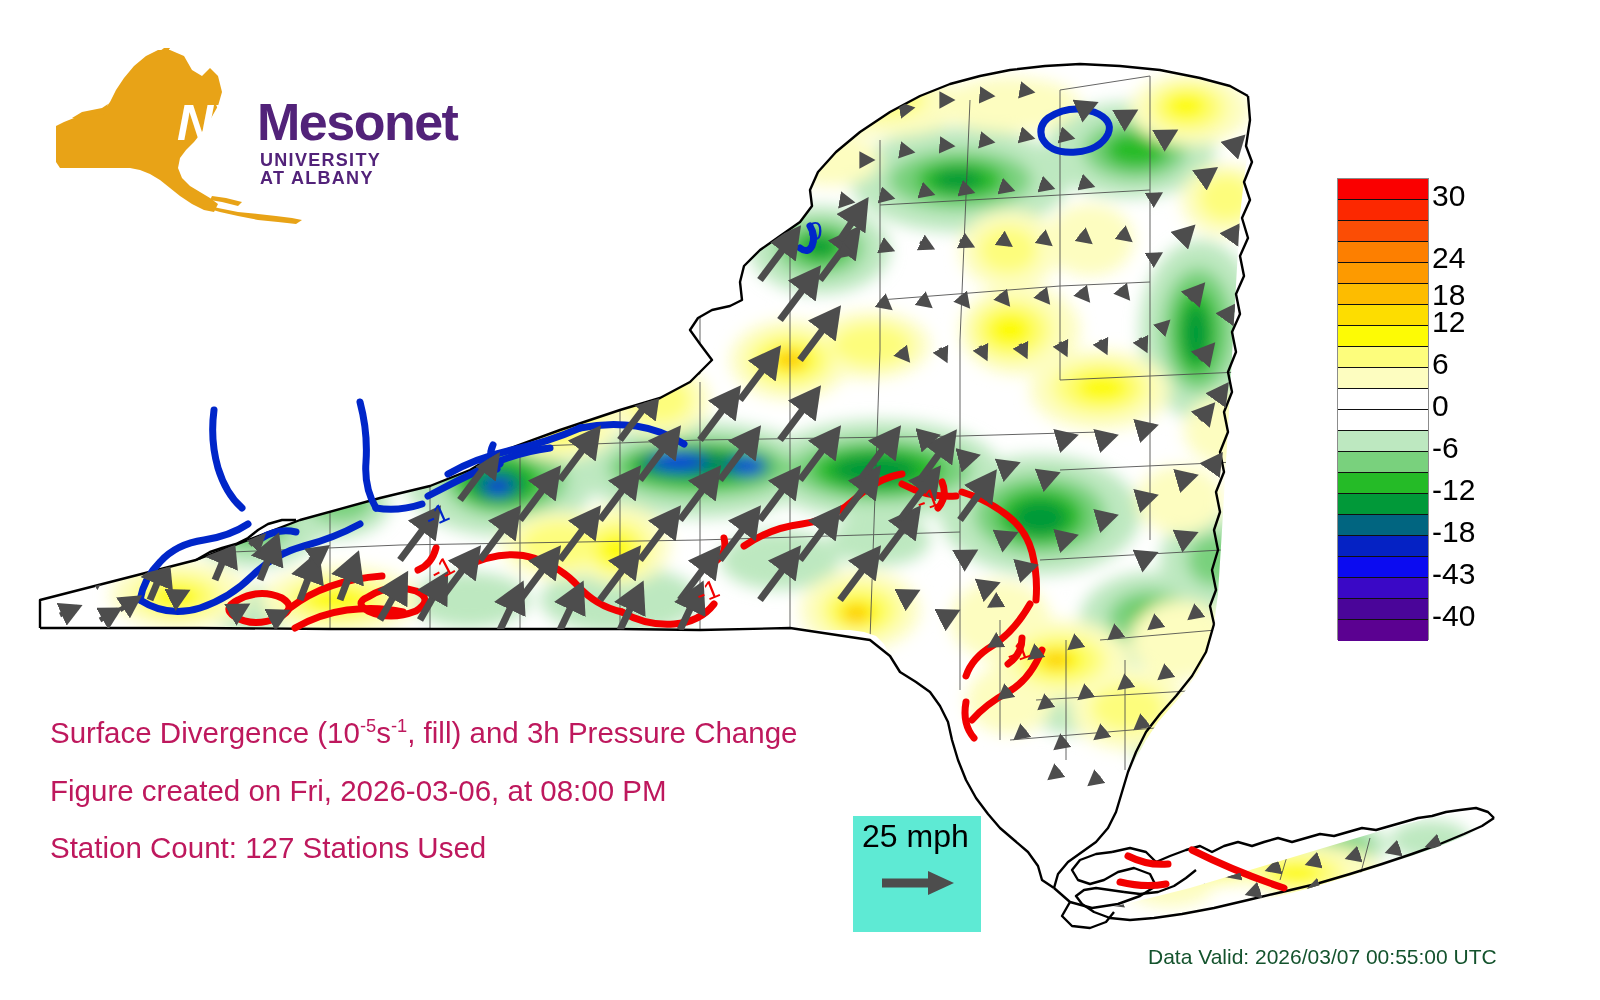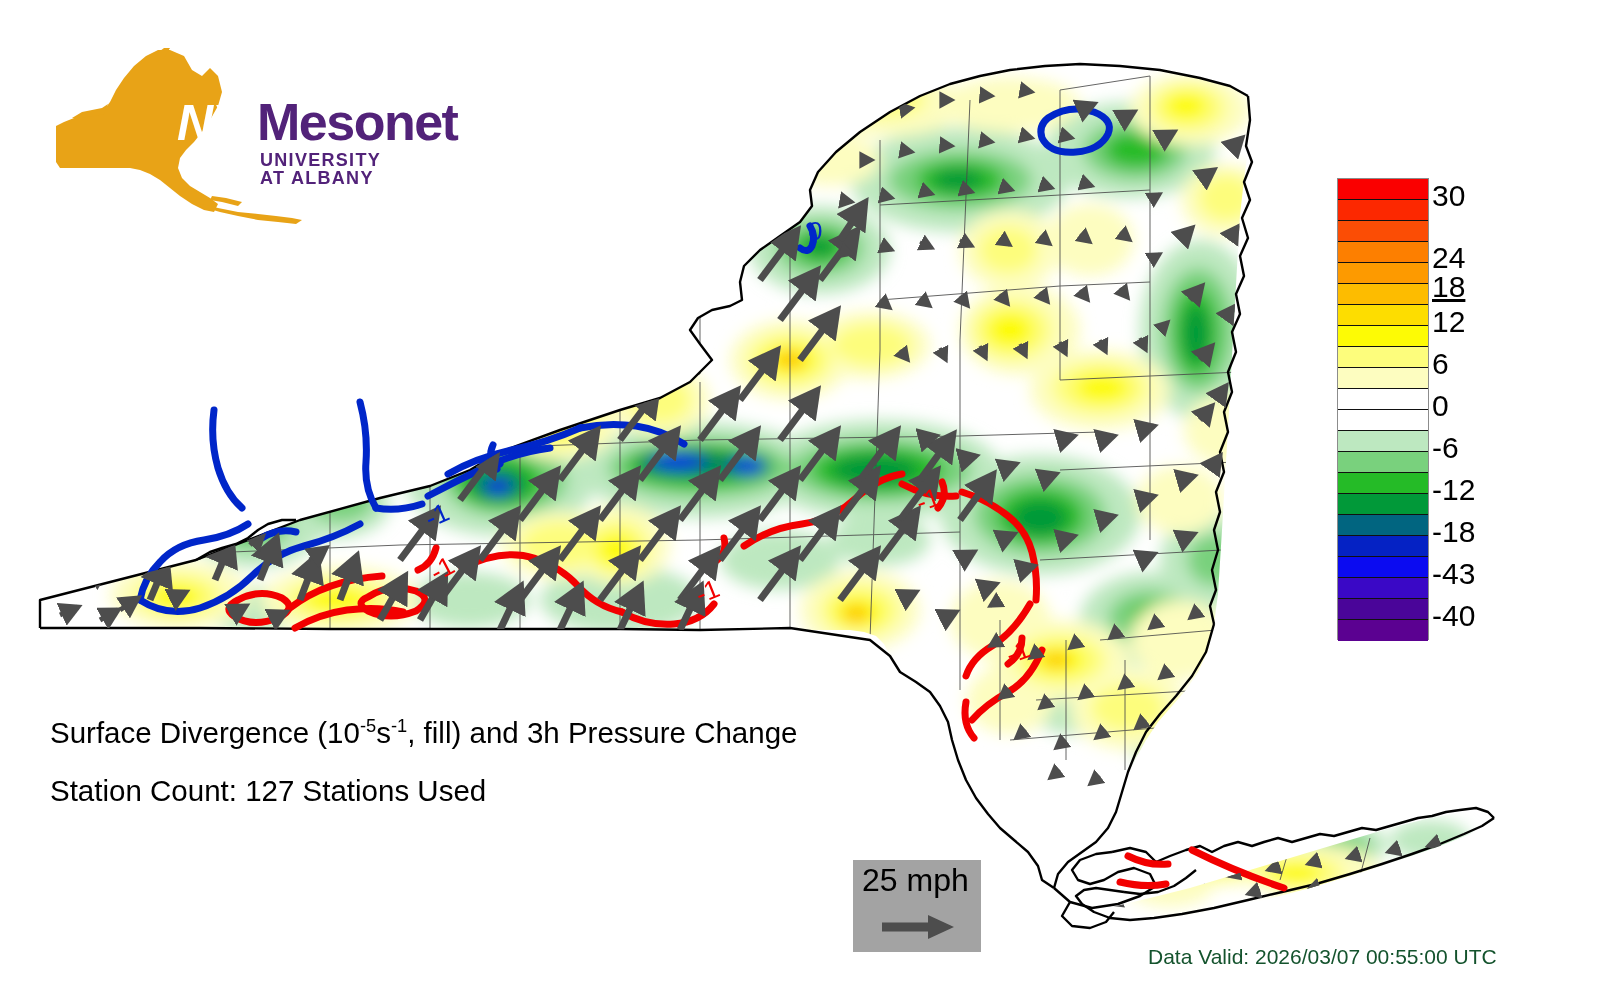--- a/index.html
+++ b/index.html
@@ -23,26 +23,26 @@
   #cbar{position:absolute;left:1337px;top:178px;width:92px;height:462px;
         border:1px solid #8c8c8c;box-sizing:border-box;}
   .cb-seg{width:100%;border-bottom:1px solid #111;box-sizing:border-box;}
   .cb-seg:last-child{border-bottom:none;}
   #cb-ticks{position:absolute;left:1432px;top:178px;width:140px;height:462px;}
   .cb-tick{position:absolute;left:0;font-size:30px;line-height:1;color:#000;
            text-align:left;white-space:nowrap;}
 
   
   #caption{position:absolute;left:50px;top:718px;width:900px;}
-  .cap-line{font-size:29.5px;line-height:1;color:#000000;margin-bottom:28px;white-space:nowrap;}
+  .cap-line{font-size:29.5px;line-height:1;color:#be185d;margin-bottom:28px;white-space:nowrap;}
   .cap-line sup{font-size:0.62em;vertical-align:super;line-height:0;}
 
   
-  #windkey{position:absolute;left:853px;top:860px;width:128px;height:92px;
-           background:#a3a3a3;}
+  #windkey{position:absolute;left:853px;top:816px;width:128px;height:116px;
+           background:#5eead4;}
   #windkey .wk-label{position:absolute;left:9px;top:4px;font-size:32px;
            line-height:1;color:#000;white-space:nowrap;}
   #windkey .wk-arrow{position:absolute;left:27px;top:52px;}
 
   
   #datavalid{position:absolute;left:1148px;top:946px;font-size:21px;
              line-height:1;color:#14532d;white-space:nowrap;}
 </style>
 </head>
 <body>
@@ -590,35 +590,36 @@
     <div class="cb-seg" style="height: 21px; background: rgb(1, 101, 128);"></div>
     <div class="cb-seg" style="height: 21px; background: rgb(5, 34, 196);"></div>
     <div class="cb-seg" style="height: 21px; background: rgb(11, 11, 241);"></div>
     <div class="cb-seg" style="height: 21px; background: rgb(58, 8, 198);"></div>
     <div class="cb-seg" style="height: 21px; background: rgb(74, 5, 153);"></div>
     <div class="cb-seg" style="height: 21px; background: rgb(91, 1, 145);"></div>
   </div>
 <div id="cb-ticks">
     <div class="cb-tick" style="top: 3px;">30</div>
     <div class="cb-tick" style="top: 45px; margin-top: 20px;">24</div>
-    <div class="cb-tick" style="top: 94px; text-decoration: underline;">18</div>
+    <div class="cb-tick" style="top: 102px;">18</div>
     <div class="cb-tick" style="top: 129px;">12</div>
     <div class="cb-tick" style="top: 171px;">6</div>
     <div class="cb-tick" style="top: 213px;">0</div>
     <div class="cb-tick" style="top: 255px;">-6</div>
     <div class="cb-tick" style="top: 297px;">-12</div>
     <div class="cb-tick" style="top: 339px;">-18</div>
     <div class="cb-tick" style="top: 381px;">-43</div>
     <div class="cb-tick" style="top: 423px;">-40</div>
   </div>
 
 <div id="caption">
   <div class="cap-line">
     <span>Surface Divergence (10</span><sup>-5</sup><span>s</span><sup>-1</sup><span>, fill) and 3h Pressure Change</span>
   </div>
+  <div class="cap-line">Figure created on Fri, 2026-03-06, at 08:00 PM</div>
   <div class="cap-line">Station Count: 127 Stations Used</div>
 </div>
 
 <div id="windkey">
   <div class="wk-label">25 mph</div>
   <svg class="wk-arrow" width="78" height="30" viewBox="0 0 78 30">
     <path d="M2 15 L50 15" stroke="#4d4d4d" stroke-width="9"></path>
     <path d="M48 3 L74 15 L48 27 Z" fill="#4d4d4d"></path>
   </svg>
 </div>

